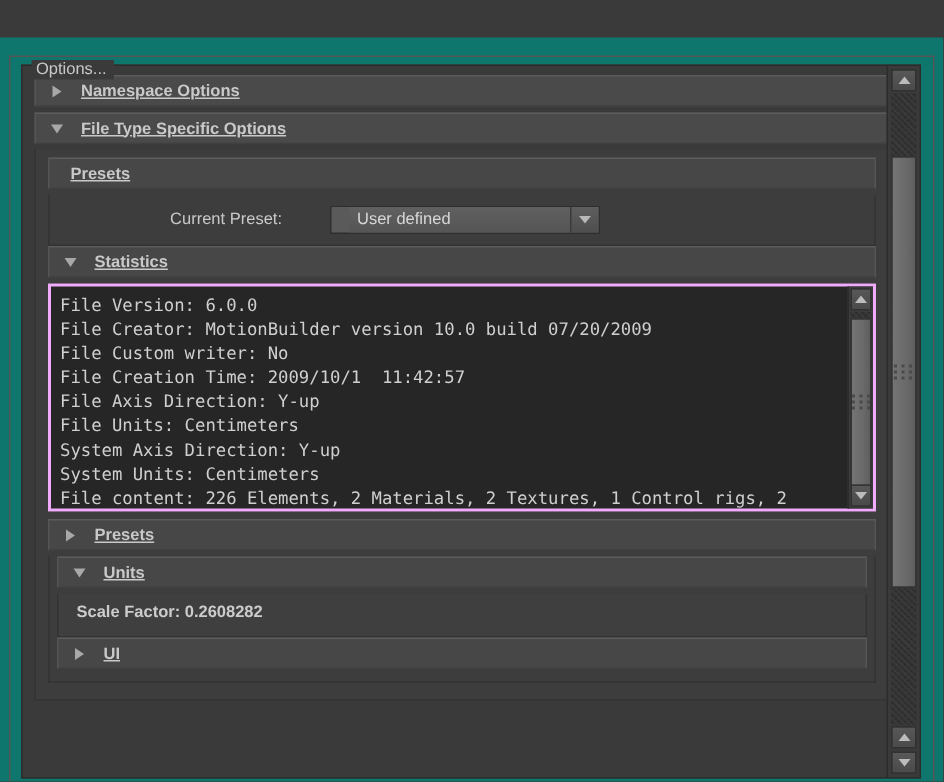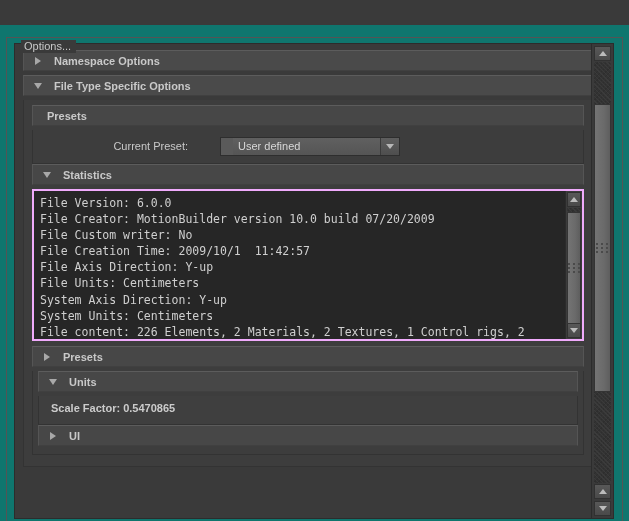--- a/index.html
+++ b/index.html
@@ -92,21 +92,21 @@
   .tri.right i {
     border-left: 6px solid #a8a8a8;
     border-top: 4px solid transparent;
     border-bottom: 4px solid transparent;
   }
   .tri.down i {
     border-top: 6px solid #a8a8a8;
     border-left: 4px solid transparent;
     border-right: 4px solid transparent;
   }
-  .bar-label { margin-left: 8px; }
+  .bar-label { margin-left: 8px; text-decoration: underline; }
 
   
   .nest {
     border: 1px solid #333333;
     border-top: none;
     background: #3d3d3d;
     box-sizing: border-box;
     padding: 0;
     margin-bottom: 5px;
   }
@@ -391,21 +391,21 @@
             <div style="padding:0 5px 4px 5px">
 
               <div class="bar plain" style="margin-top:4px">
                 <span class="tri down">
                     <i></i>
                   </span>
                 <span class="bar-label">Units</span>
               </div>
 
               <div class="unitbox">
-                <div class="scale-factor">Scale Factor: 0.5470865</div>
+                <div class="scale-factor">Scale Factor: 0.2608282</div>
 
 
               </div>
 
               <div class="bar plain">
                 <span class="tri right">
                     <i></i>
                   </span>
                 <span class="bar-label">UI</span>
               </div>

